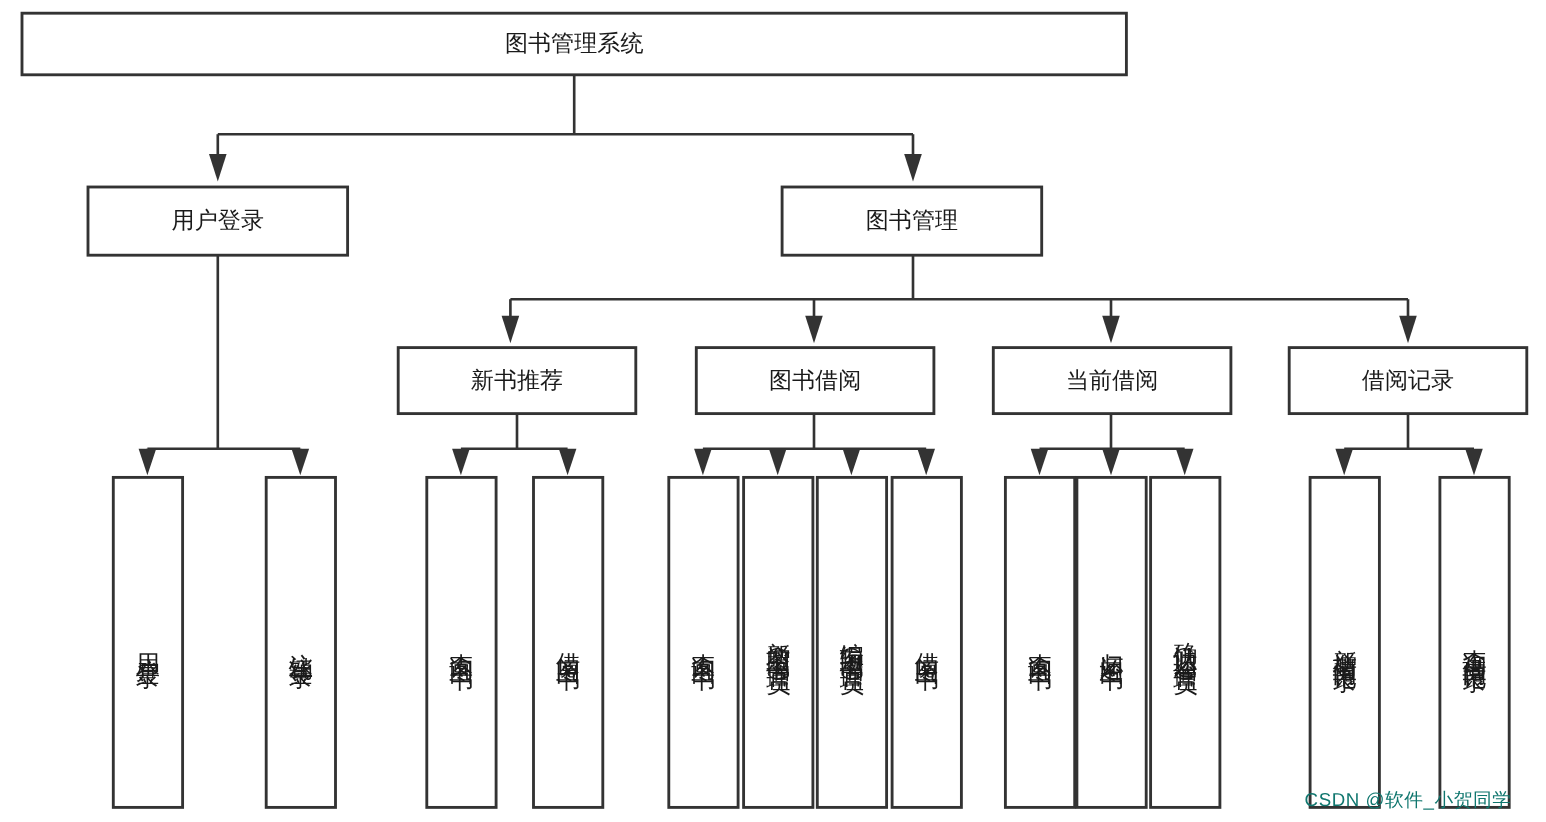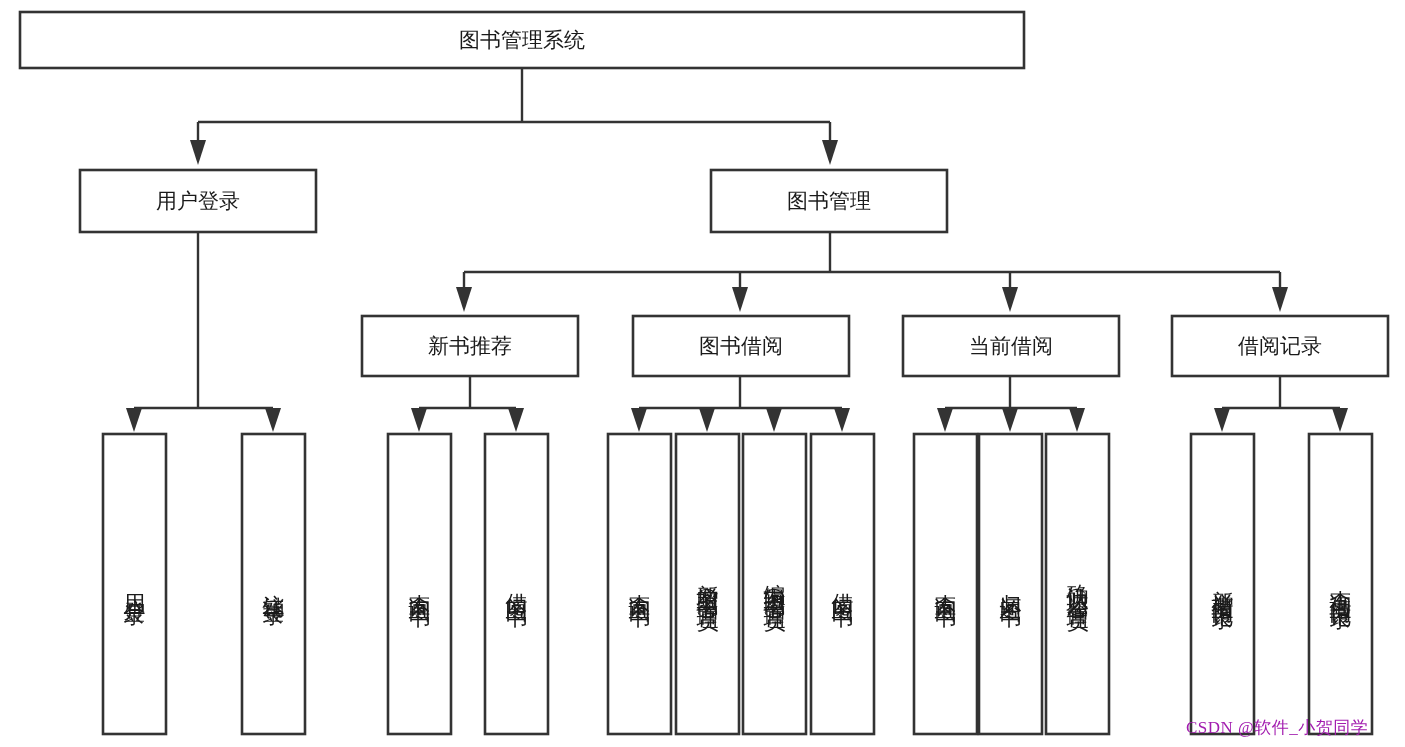--- a/index.html
+++ b/index.html
@@ -64,23 +64,23 @@
     align-items: center;
     justify-content: center;
     text-align: center;
     pointer-events: none;
     white-space: nowrap;
   }
   .watermark {
     position: absolute;
     left: 1186px;
     top: 716px;
-    font-family: Liberation Serif, serif;
+    font-family: Liberation Sans, sans-serif;
     font-size: 17px;
-    color: #a21caf;
+    color: #0f766e;
     white-space: nowrap;
     letter-spacing: 0.5px;
   }
 </style>
 </head>
 <body>
 
 <div id="diagram-root">
 
   <svg id="flow" viewBox="0 0 1405 747">

